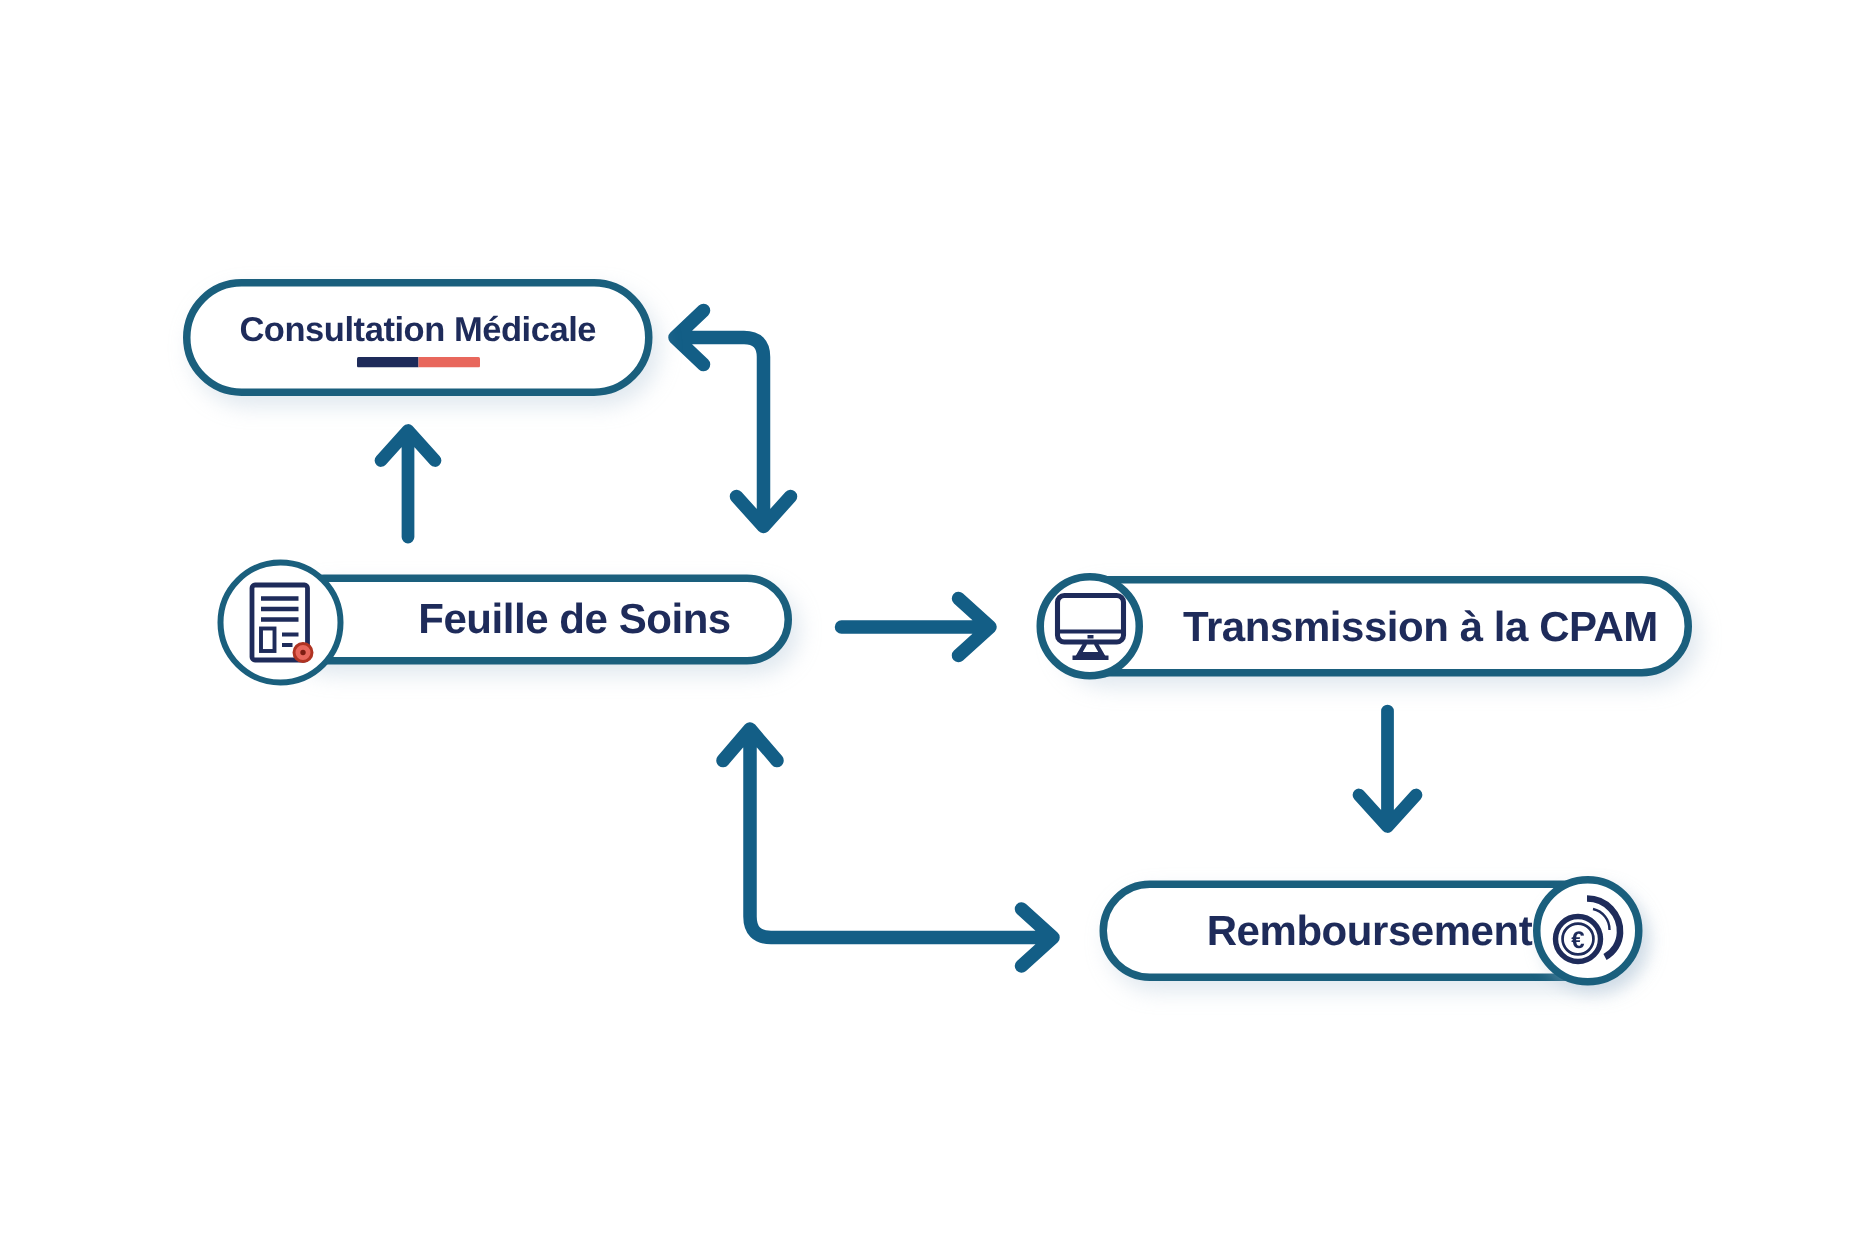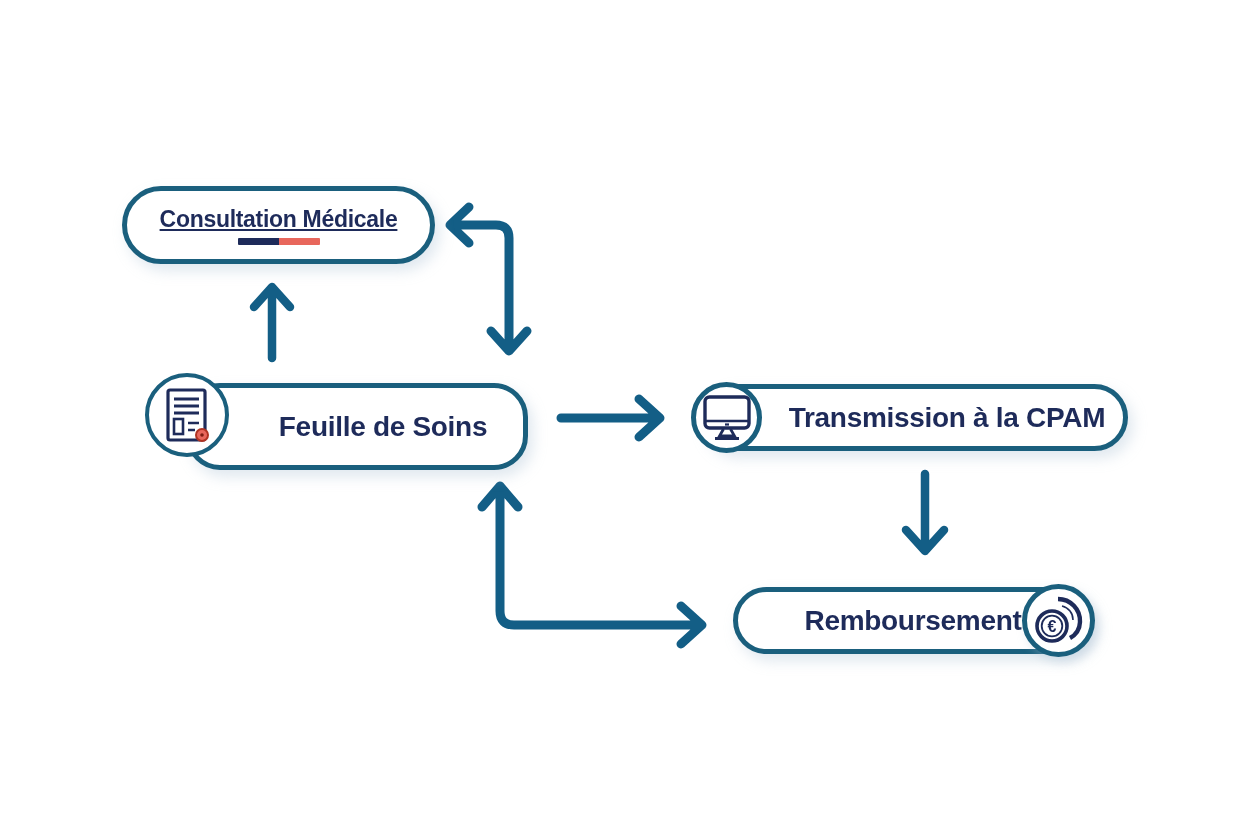--- a/index.html
+++ b/index.html
@@ -40,28 +40,28 @@
     letter-spacing: -0.3px;
     white-space: nowrap;
   }
   .node-consultation {
     left: 122px; top: 186px;
     width: 313px; height: 78px;
     border-radius: 40px;
     flex-direction: column;
     gap: 5px;
   }
-  .node-consultation .label { font-size: 23px; text-decoration: underline; }
+  .node-consultation .label { font-size: 23px; }
   .underline { display: flex; width: 82px; height: 7px; border-radius: 1px; overflow: hidden; }
   .underline .u-navy  { width: 41px; height: 7px; background: #1e2b5a; }
   .underline .u-coral { width: 41px; height: 7px; background: #e8675c; }
 
   .node-feuille {
     left: 186px; top: 383px;
-    width: 342px; height: 87px;
+    width: 342px; height: 60px;
     border-radius: 34px;
     padding-left: 52px;
   }
   .node-feuille .label { font-size: 28px; }
 
   .node-transmission {
     left: 700px; top: 384px;
     width: 428px; height: 67px;
     border-radius: 34px;
     padding-left: 66px;

